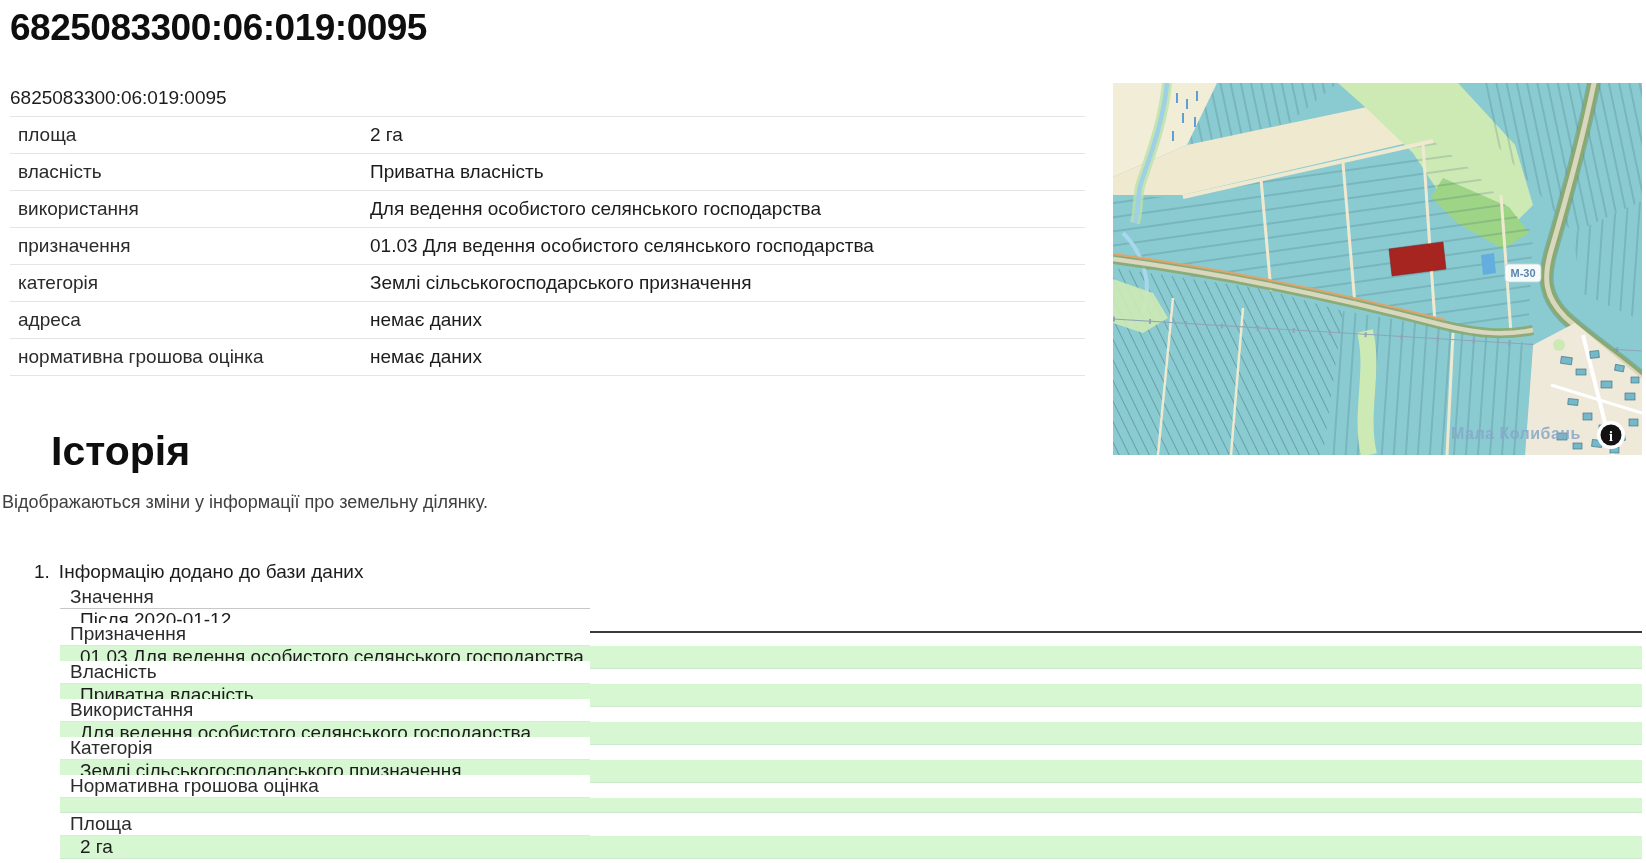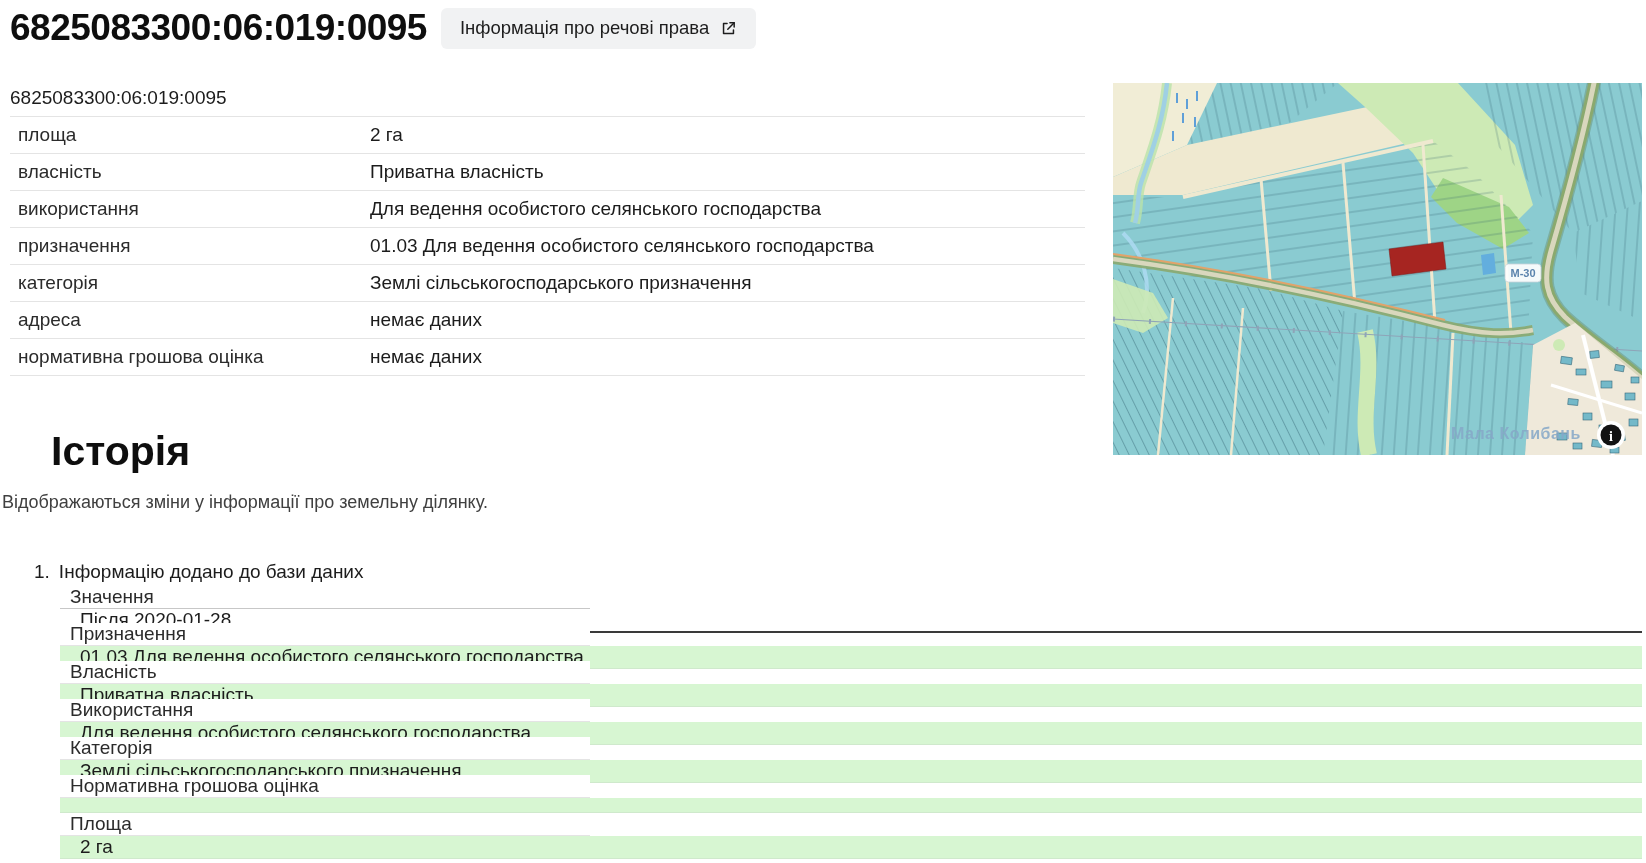--- a/index.html
+++ b/index.html
@@ -46,30 +46,20 @@
   .h-row.header .h-label { background:#fff; border-bottom:1px solid #c7c7c7; }
   .h-row.header .h-value { background:#fff; border-bottom:2px solid #3a3a3a; }
 </style>
 </head>
 <body>
 
 <div class="page">
 
   <div class="header-row">
     <div class="page-title">6825083300:06:019:0095</div>
-    <button class="rights-button">
-      <span>Інформація про речові права</span>
-      <span class="ext-icon">
-        <svg width="17" height="17" viewBox="0 0 24 24" fill="none" stroke="#1d1d1d" stroke-width="2.1" stroke-linecap="round" stroke-linejoin="round">
-          <path d="M10 5H5v14h14v-5"></path>
-            <path d="M14 4h6v6"></path>
-            <path d="M20 4l-9 9"></path>
-        </svg>
-      </span>
-    </button>
   </div>
 
   <div class="parcel-table">
     <div class="p-row">
       <div class="p-value">6825083300:06:019:0095</div>
     </div>
     <div class="p-row">
       <div class="p-label">площа</div>
       <div class="p-value">2 га</div>
     </div>
@@ -208,21 +198,21 @@
   <p class="history-desc">Відображаються зміни у інформації про земельну ділянку.</p>
 
   <div class="history-item-title">
     <span>1.</span>
     <span>Інформацію додано до бази даних</span>
   </div>
 
   <div class="history-table">
     <div class="h-row header">
       <div class="h-label">Значення</div>
-      <div class="h-value">Після 2020-01-28</div>
+      <div class="h-value">Після 2020-01-12</div>
     </div>
     <div class="h-row">
       <div class="h-label">Призначення</div>
       <div class="h-value">01.03 Для ведення особистого селянського господарства</div>
     </div>
     <div class="h-row">
       <div class="h-label">Власність</div>
       <div class="h-value">Приватна власність</div>
     </div>
     <div class="h-row">

